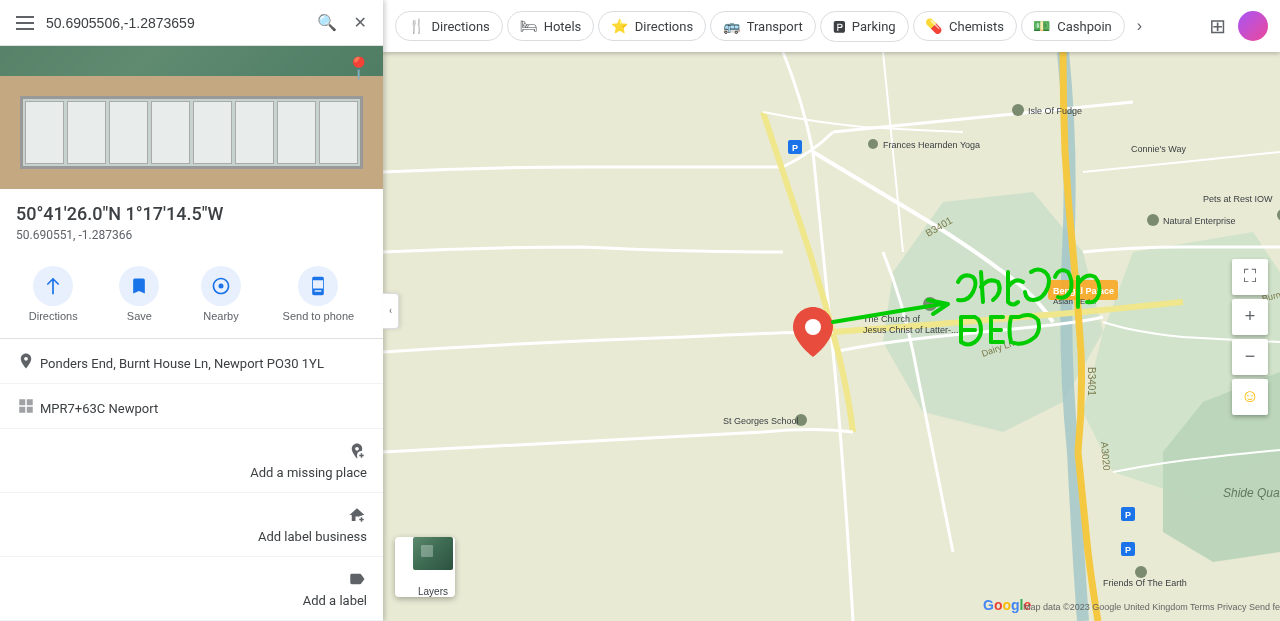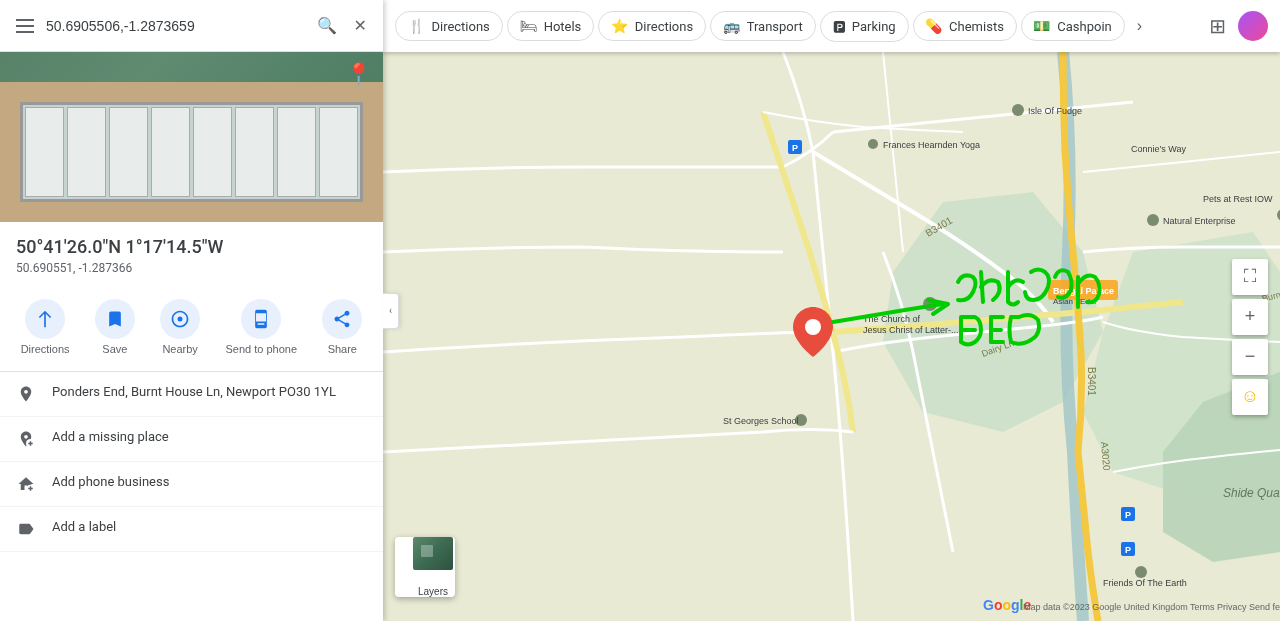--- a/index.html
+++ b/index.html
@@ -151,27 +151,27 @@
       text-align: right;
     }
 
     
     #info-list {
       display: flex;
       flex-direction: column;
     }
     .info-item {
       display: flex;
-      align-items: flex-start;
+      align-items: flex-end;
       padding: 12px 16px;
-      gap: 16px;
+      gap: 4px;
       border-bottom: 1px solid #f1f3f4;
       cursor: default;
     }
-    .info-item.clickable { cursor: pointer; }
+    .info-item.clickable { cursor: pointer; flex-direction: column; }
     .info-icon {
       width: 20px;
       height: 20px;
       display: flex; align-items: center; justify-content: center;
       color: #5f6368;
       font-size: 16px;
       flex-shrink: 0;
     }
     .info-text {
       font-size: 13px;
@@ -393,58 +393,58 @@
       <span class="btn-label">Nearby</span>
     </button>
     <button class="action-btn">
       <div class="icon-circle">
         <svg width="20" height="20" viewBox="0 0 24 24" fill="#1a73e8">
           <path d="M17 1H7c-1.1 0-2 .9-2 2v18c0 1.1.9 2 2 2h10c1.1 0 2-.9 2-2V3c0-1.1-.9-2-2-2zm-1 18H8v-2h8v2zm2-4H6V5h12v10z"></path>
         </svg>
       </div>
       <span class="btn-label">Send to phone</span>
     </button>
-    <button class="action-btn">
-      <div class="icon-circle">
-        <svg width="20" height="20" viewBox="0 0 24 24" fill="#1a73e8">
-          <path d="M18 16.08c-.76 0-1.44.3-1.96.77L8.91 12.7c.05-.23.09-.46.09-.7s-.04-.47-.09-.7l7.05-4.11c.54.5 1.25.81 2.04.81 1.66 0 3-1.34 3-3s-1.34-3-3-3-3 1.34-3 3c0 .24.04.47.09.7L8.04 9.81C7.5 9.31 6.79 9 6 9c-1.66 0-3 1.34-3 3s1.34 3 3 3c.79 0 1.5-.31 2.04-.81l7.12 4.16c-.05.21-.08.43-.08.65 0 1.61 1.31 2.92 2.92 2.92 1.61 0 2.92-1.31 2.92-2.92S19.61 16.08 18 16.08z"></path>
-        </svg>
-      </div>
-      <span class="btn-label">Share</span>
-    </button>
   </div>
 
   <div id="info-list">
     <div class="info-item">
       <div class="info-icon">
         <svg width="18" height="18" viewBox="0 0 24 24" fill="#5f6368">
           <path d="M12 2C8.13 2 5 5.13 5 9c0 5.25 7 13 7 13s7-7.75 7-13c0-3.87-3.13-7-7-7zm0 9.5c-1.38 0-2.5-1.12-2.5-2.5S10.62 6.5 12 6.5s2.5 1.12 2.5 2.5S13.38 11.5 12 11.5z"></path>
         </svg>
       </div>
       <span class="info-text">Ponders End, Burnt House Ln, Newport PO30 1YL</span>
+    </div>
+    <div class="info-item">
+      <div class="info-icon">
+        <svg width="18" height="18" viewBox="0 0 24 24" fill="#5f6368">
+          <path d="M3 3h8v8H3zm10 0h8v8h-8zM3 13h8v8H3zm10 0h8v8h-8z" opacity="0.6"></path>
+        </svg>
+      </div>
+      <span class="info-text">MPR7+63C Newport</span>
     </div>
     <div class="info-item clickable">
       <div class="info-icon">
         <svg width="18" height="18" viewBox="0 0 24 24" fill="#5f6368">
           <path d="M12 2C8.13 2 5 5.13 5 9c0 5.25 7 13 7 13s7-7.75 7-13c0-3.87-3.13-7-7-7zm0 9.5c-1.38 0-2.5-1.12-2.5-2.5S10.62 6.5 12 6.5s2.5 1.12 2.5 2.5S13.38 11.5 12 11.5z"></path>
           <circle cx="18" cy="18" r="6" fill="#fff"></circle>
           <path d="M21 17h-2v-2h-2v2h-2v2h2v2h2v-2h2z" fill="#5f6368"></path>
         </svg>
       </div>
       <span class="info-text">Add a missing place</span>
     </div>
     <div class="info-item clickable">
       <div class="info-icon">
         <svg width="18" height="18" viewBox="0 0 24 24" fill="#5f6368">
           <path d="M10 20v-6h4v6h5v-8h3L12 3 2 12h3v8z"></path>
           <circle cx="18" cy="18" r="5" fill="#fff"></circle>
           <path d="M21 17h-2v-2h-2v2h-2v2h2v2h2v-2h2z" fill="#5f6368"></path>
         </svg>
       </div>
-      <span class="info-text">Add phone business</span>
+      <span class="info-text">Add label business</span>
     </div>
     <div class="info-item clickable">
       <div class="info-icon">
         <svg width="18" height="18" viewBox="0 0 24 24" fill="#5f6368">
           <path d="M17.63 5.84C17.27 5.33 16.67 5 16 5L5 5.01C3.9 5.01 3 5.9 3 7v10c0 1.1.9 1.99 2 1.99L16 19c.67 0 1.27-.33 1.63-.84L22 12l-4.37-6.16z"></path>
         </svg>
       </div>
       <span class="info-text">Add a label</span>
     </div>
   </div>

